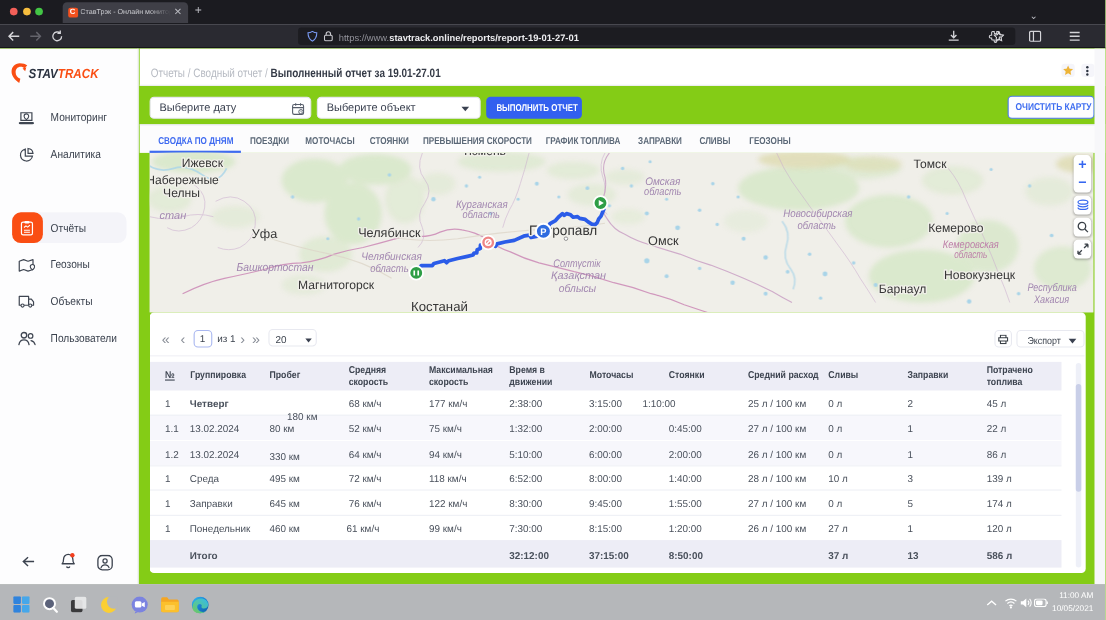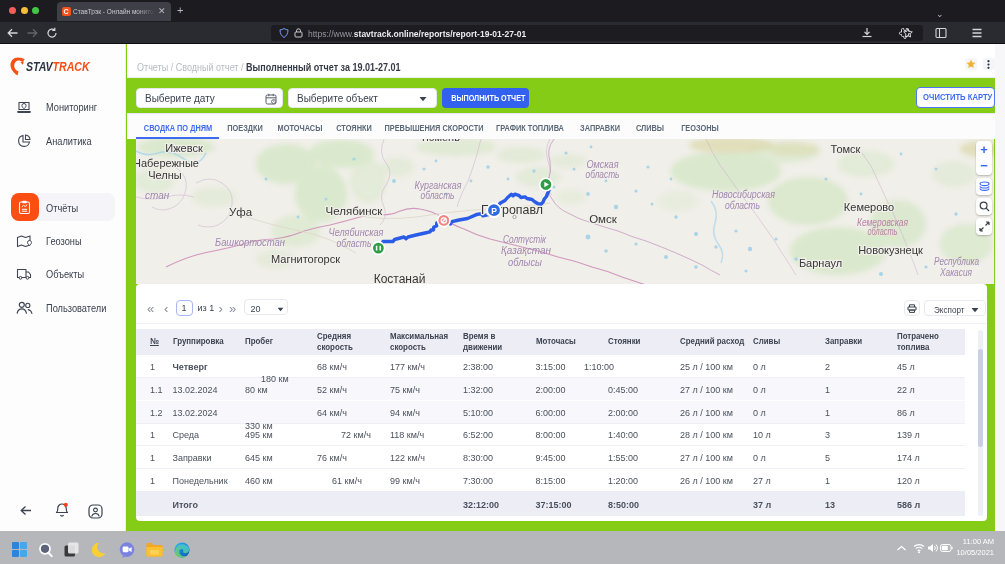--- a/index.html
+++ b/index.html
@@ -451,34 +451,34 @@
     <div class="cell" style="left:254px;top:101.3px;">75 км/ч</div>
     <div class="cell" style="left:327px;top:101.3px;">1:32:00</div>
     <div class="cell" style="left:399.5px;top:101.3px;">2:00:00</div>
     <div class="cell" style="left:472px;top:101.3px;">0:45:00</div>
     <div class="cell" style="left:544px;top:101.3px;">27 л / 100 км</div>
     <div class="cell" style="left:617px;top:101.3px;">0 л</div>
     <div class="cell" style="left:689px;top:101.3px;">1</div>
     <div class="cell" style="left:761px;top:101.3px;">22 л</div>
     <div class="cell" style="left:14px;top:124.1px;">1.2</div>
     <div class="cell" style="left:36.5px;top:124.1px;">13.02.2024</div>
-    <div class="cell" style="left:109px;top:137px;">330 км</div>
+    <div class="cell" style="left:109px;top:126px;">330 км</div>
     <div class="cell" style="left:181px;top:124.1px;">64 км/ч</div>
     <div class="cell" style="left:254px;top:124.1px;">94 км/ч</div>
     <div class="cell" style="left:327px;top:124.1px;">5:10:00</div>
     <div class="cell" style="left:399.5px;top:124.1px;">6:00:00</div>
     <div class="cell" style="left:472px;top:124.1px;">2:00:00</div>
     <div class="cell" style="left:544px;top:124.1px;">26 л / 100 км</div>
     <div class="cell" style="left:617px;top:124.1px;">0 л</div>
     <div class="cell" style="left:689px;top:124.1px;">1</div>
     <div class="cell" style="left:761px;top:124.1px;">86 л</div>
     <div class="cell" style="left:14px;top:146.9px;">1</div>
     <div class="cell" style="left:36.5px;top:146.9px;">Среда</div>
     <div class="cell" style="left:109px;top:146.9px;">495 км</div>
-    <div class="cell" style="left:181px;top:146.9px;margin-left:24px;">72 км/ч</div>
+    <div class="cell" style="left:181px;top:146.9px;">72 км/ч</div>
     <div class="cell" style="left:254px;top:146.9px;">118 км/ч</div>
     <div class="cell" style="left:327px;top:146.9px;">6:52:00</div>
     <div class="cell" style="left:399.5px;top:146.9px;">8:00:00</div>
     <div class="cell" style="left:472px;top:146.9px;">1:40:00</div>
     <div class="cell" style="left:544px;top:146.9px;">28 л / 100 км</div>
     <div class="cell" style="left:617px;top:146.9px;">10 л</div>
     <div class="cell" style="left:689px;top:146.9px;">3</div>
     <div class="cell" style="left:761px;top:146.9px;">139 л</div>
     <div class="cell" style="left:14px;top:169.7px;">1</div>
     <div class="cell" style="left:36.5px;top:169.7px;">Заправки</div>
@@ -488,21 +488,21 @@
     <div class="cell" style="left:327px;top:169.7px;">8:30:00</div>
     <div class="cell" style="left:399.5px;top:169.7px;">9:45:00</div>
     <div class="cell" style="left:472px;top:169.7px;">1:55:00</div>
     <div class="cell" style="left:544px;top:169.7px;">27 л / 100 км</div>
     <div class="cell" style="left:617px;top:169.7px;">0 л</div>
     <div class="cell" style="left:689px;top:169.7px;">5</div>
     <div class="cell" style="left:761px;top:169.7px;">174 л</div>
     <div class="cell" style="left:14px;top:192.5px;">1</div>
     <div class="cell" style="left:36.5px;top:192.5px;">Понедельник</div>
     <div class="cell" style="left:109px;top:192.5px;">460 км</div>
-    <div class="cell" style="left:196px;top:192.5px;">61 км/ч</div>
+    <div class="cell" style="left:179px;top:192.5px;">61 км/ч</div>
     <div class="cell" style="left:254px;top:192.5px;">99 км/ч</div>
     <div class="cell" style="left:327px;top:192.5px;">7:30:00</div>
     <div class="cell" style="left:399.5px;top:192.5px;">8:15:00</div>
     <div class="cell" style="left:472px;top:192.5px;">1:20:00</div>
     <div class="cell" style="left:544px;top:192.5px;">26 л / 100 км</div>
     <div class="cell" style="left:617px;top:192.5px;">27 л</div>
     <div class="cell" style="left:689px;top:192.5px;">1</div>
     <div class="cell" style="left:761px;top:192.5px;">120 л</div>
     <div class="cell" style="left:36.5px;top:216px; font-weight:bold;">Итого</div>
     <div class="cell" style="left:327px;top:216px; font-weight:bold;">32:12:00</div>

